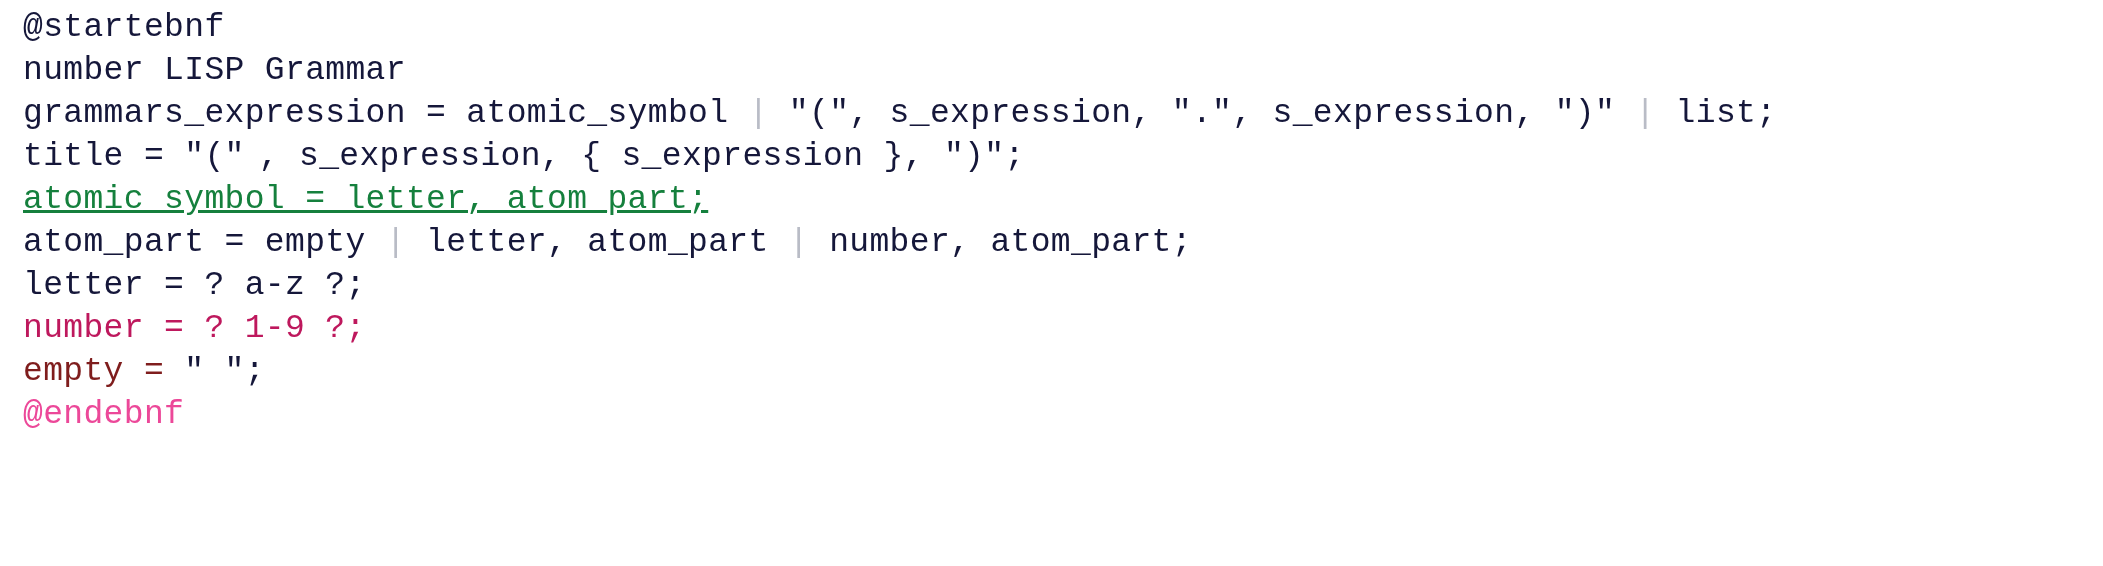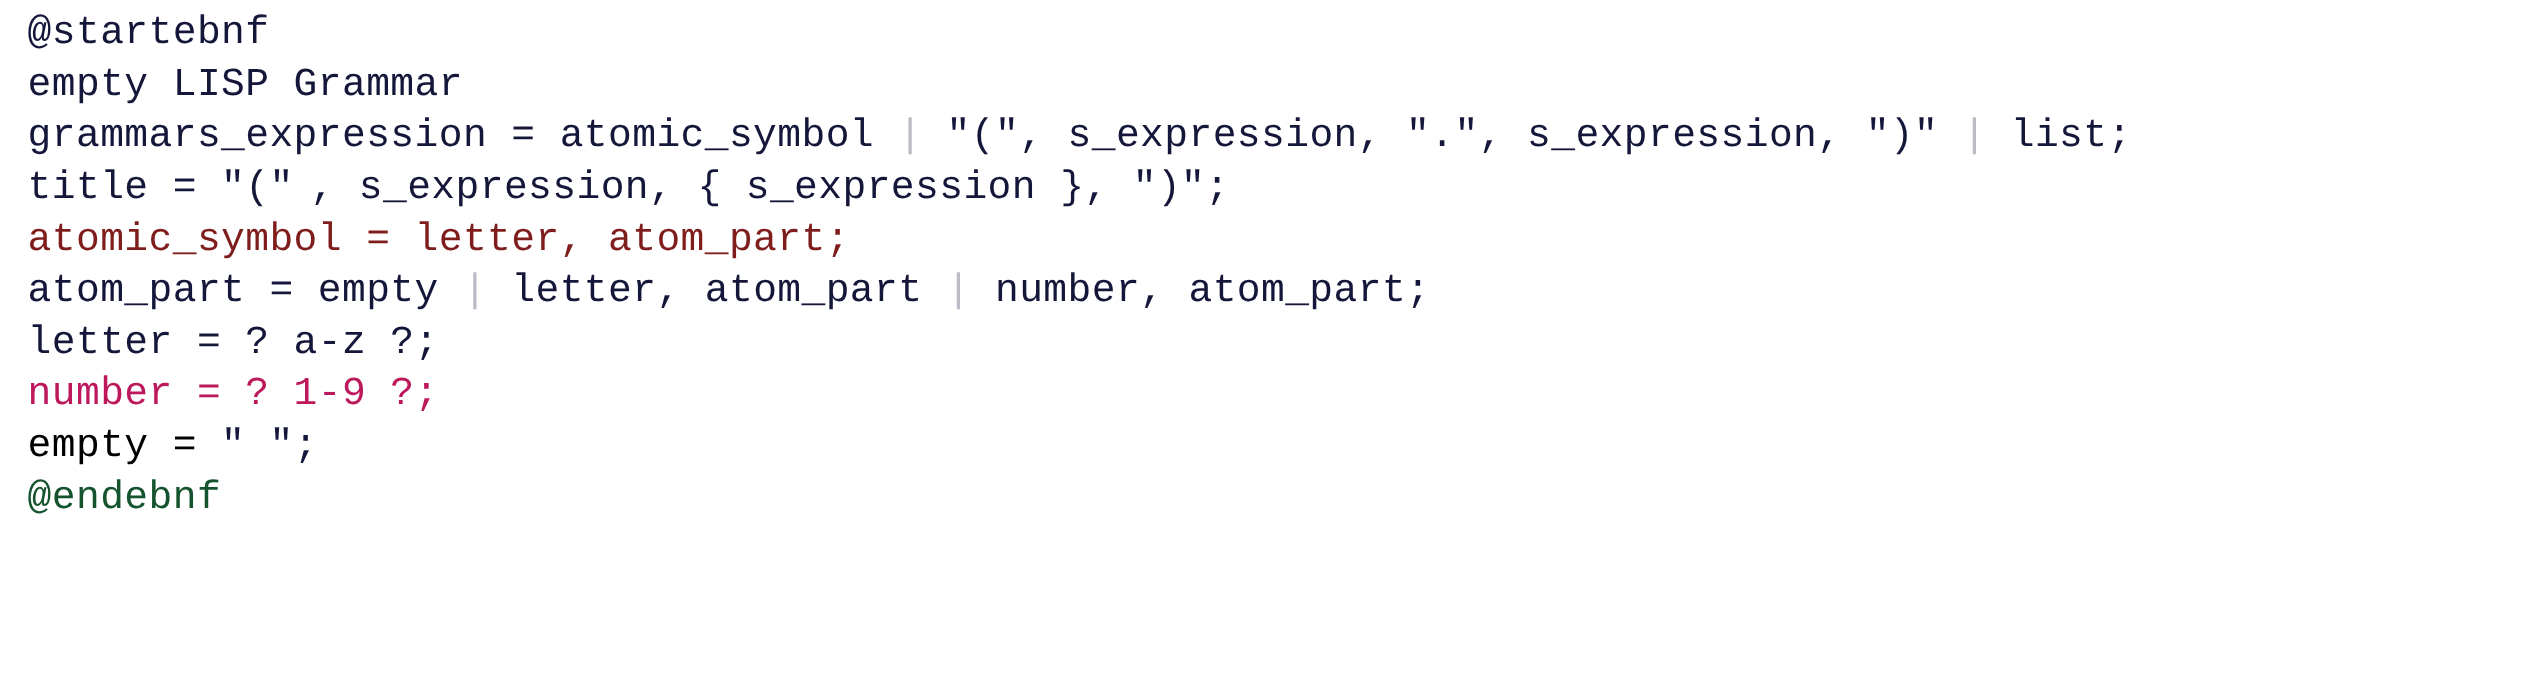--- a/index.html
+++ b/index.html
@@ -43,22 +43,22 @@
   }
   .code-line .tok-plain {
     color: #15173a;
   }
 </style>
 </head>
 <body style="background: rgb(255, 255, 255);">
 
 <div id="code-listing" style="background: rgb(255, 255, 255);">
     <div class="code-line"><span class="tok-plain" style="color: rgb(21, 23, 58);">@startebnf</span></div>
-    <div class="code-line"><span class="tok-plain" style="color: rgb(21, 23, 58);">empty LISP Grammar</span></div>
+    <div class="code-line"><span class="tok-plain" style="color: rgb(21, 23, 58);">number LISP Grammar</span></div>
     <div class="code-line"><span class="tok-plain" style="color: rgb(21, 23, 58);">grammars_expression = atomic_symbol </span><span class="tok-pipe" style="color: rgb(185, 188, 198);">|</span><span class="tok-plain" style="color: rgb(21, 23, 58);"> </span><span class="tok-quote" style="color: rgb(21, 23, 58);">″(″</span><span class="tok-plain" style="color: rgb(21, 23, 58);">, s_expression, </span><span class="tok-quote" style="color: rgb(21, 23, 58);">″.″</span><span class="tok-plain" style="color: rgb(21, 23, 58);">, s_expression, </span><span class="tok-quote" style="color: rgb(21, 23, 58);">″)″</span><span class="tok-plain" style="color: rgb(21, 23, 58);"> </span><span class="tok-pipe" style="color: rgb(185, 188, 198);">|</span><span class="tok-plain" style="color: rgb(21, 23, 58);"> list;</span></div>
     <div class="code-line"><span class="tok-plain" style="color: rgb(21, 23, 58);">title = </span><span class="tok-quote" style="color: rgb(21, 23, 58);">″(″</span><span class="tok-plain" style="color: rgb(21, 23, 58); margin-left: 14px;">, s_expression, { s_expression }, </span><span class="tok-quote" style="color: rgb(21, 23, 58);">″)″</span><span class="tok-plain" style="color: rgb(21, 23, 58);">;</span></div>
-    <div class="code-line"><span class="tok-plain" style="color: #7f1d1d;">atomic_symbol = letter, atom_part;</span></div>
+    <div class="code-line"><span class="tok-plain" style="color: #15803d; text-decoration: underline;">atomic_symbol = letter, atom_part;</span></div>
     <div class="code-line"><span class="tok-plain" style="color: rgb(21, 23, 58);">atom_part = empty </span><span class="tok-pipe" style="color: rgb(185, 188, 198);">|</span><span class="tok-plain" style="color: rgb(21, 23, 58);"> letter, atom_part </span><span class="tok-pipe" style="color: rgb(185, 188, 198);">|</span><span class="tok-plain" style="color: rgb(21, 23, 58);"> number, atom_part;</span></div>
     <div class="code-line"><span class="tok-plain" style="color: rgb(21, 23, 58);">letter = ? a-z ?;</span></div>
     <div class="code-line"><span class="tok-plain" style="color: #be185d;">number = ? 1-9 ?;</span></div>
-    <div class="code-line"><span class="tok-plain" style="color: #000000; text-align: center;">empty = </span><span class="tok-quote" style="color: rgb(21, 23, 58);">″ ″</span><span class="tok-plain" style="color: rgb(21, 23, 58);">;</span></div>
-    <div class="code-line"><span class="tok-plain" style="color: #14532d;">@endebnf</span></div>
+    <div class="code-line"><span class="tok-plain" style="color: #7f1d1d; text-align: center;">empty = </span><span class="tok-quote" style="color: rgb(21, 23, 58);">″ ″</span><span class="tok-plain" style="color: rgb(21, 23, 58);">;</span></div>
+    <div class="code-line"><span class="tok-plain" style="color: #ec4899;">@endebnf</span></div>
   </div>
 
 </body></html>

